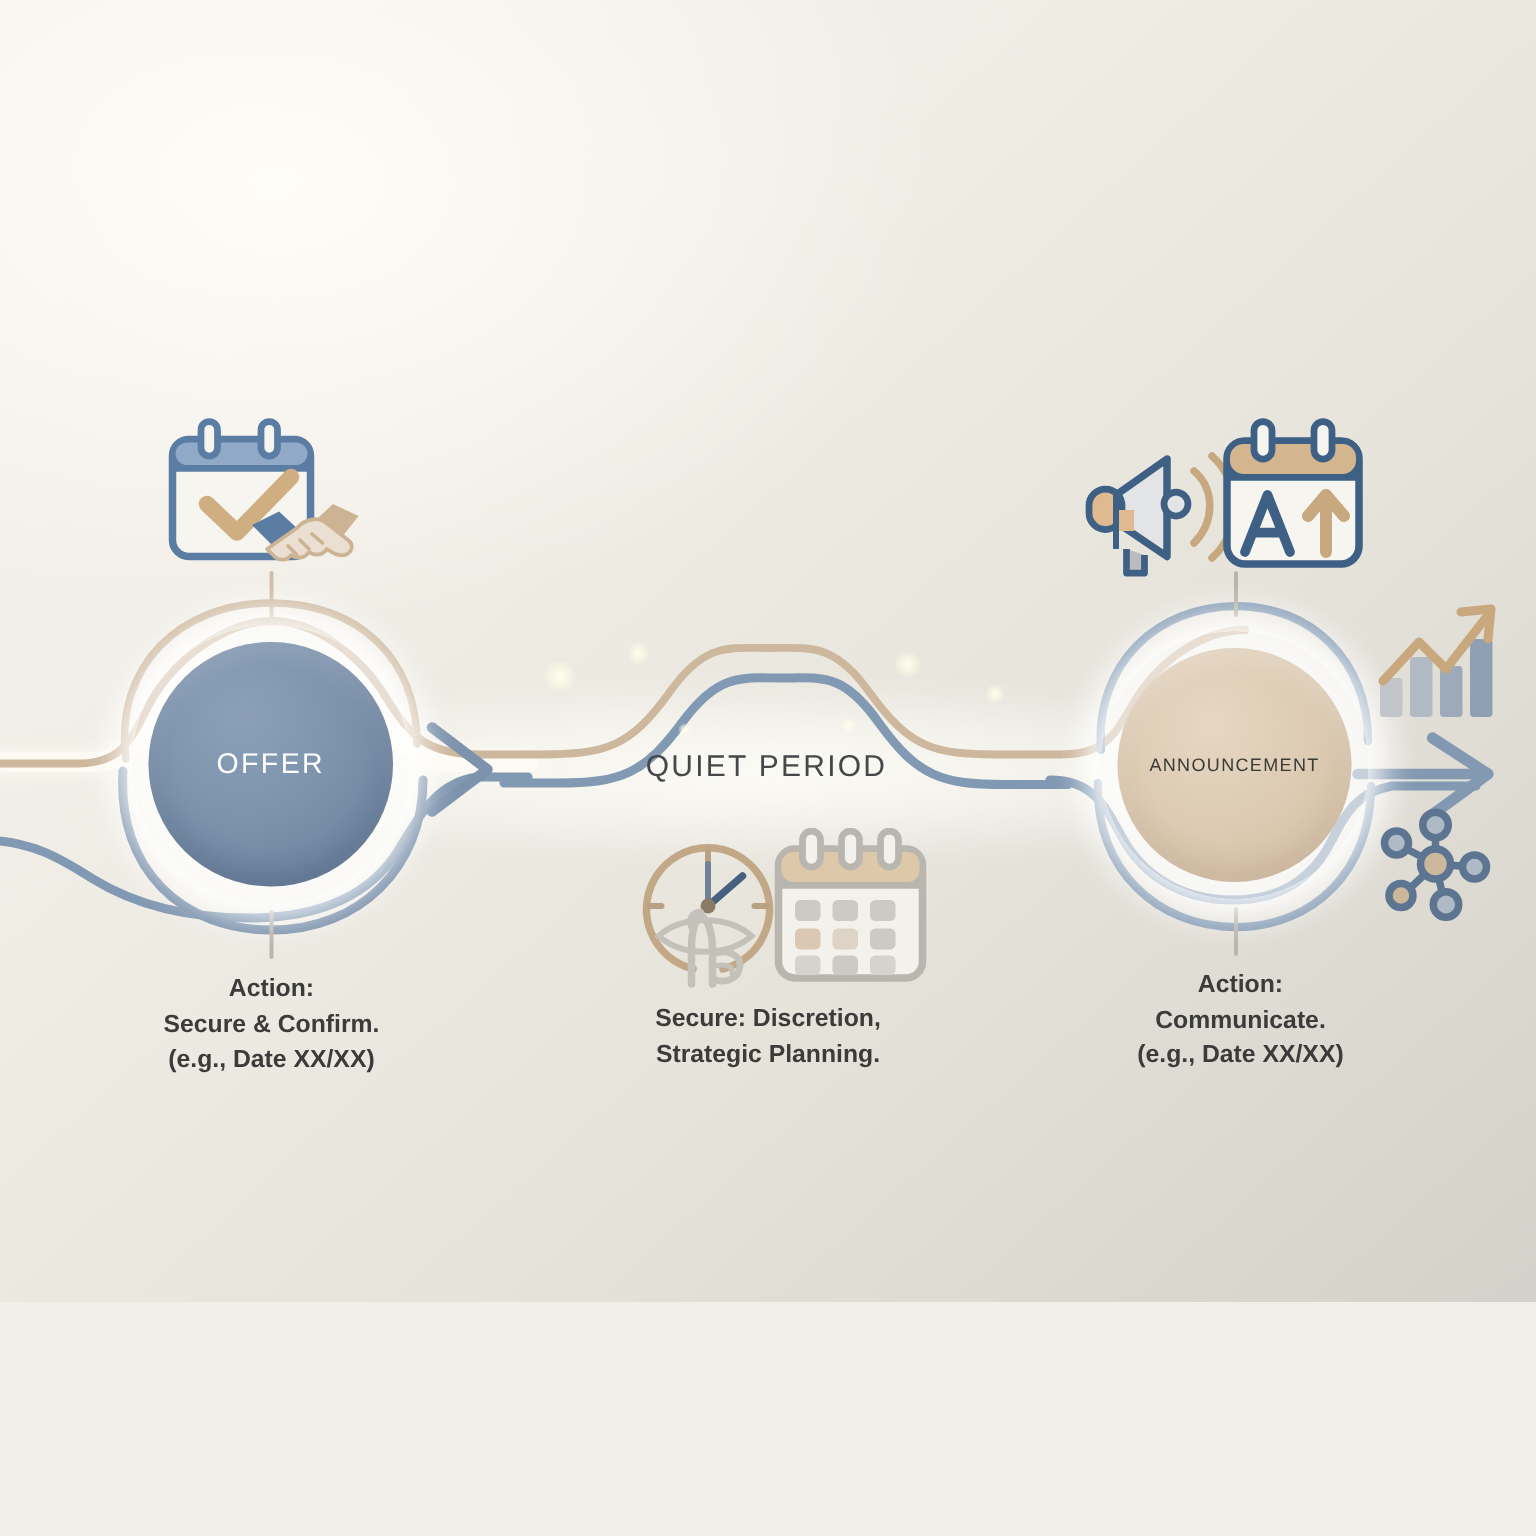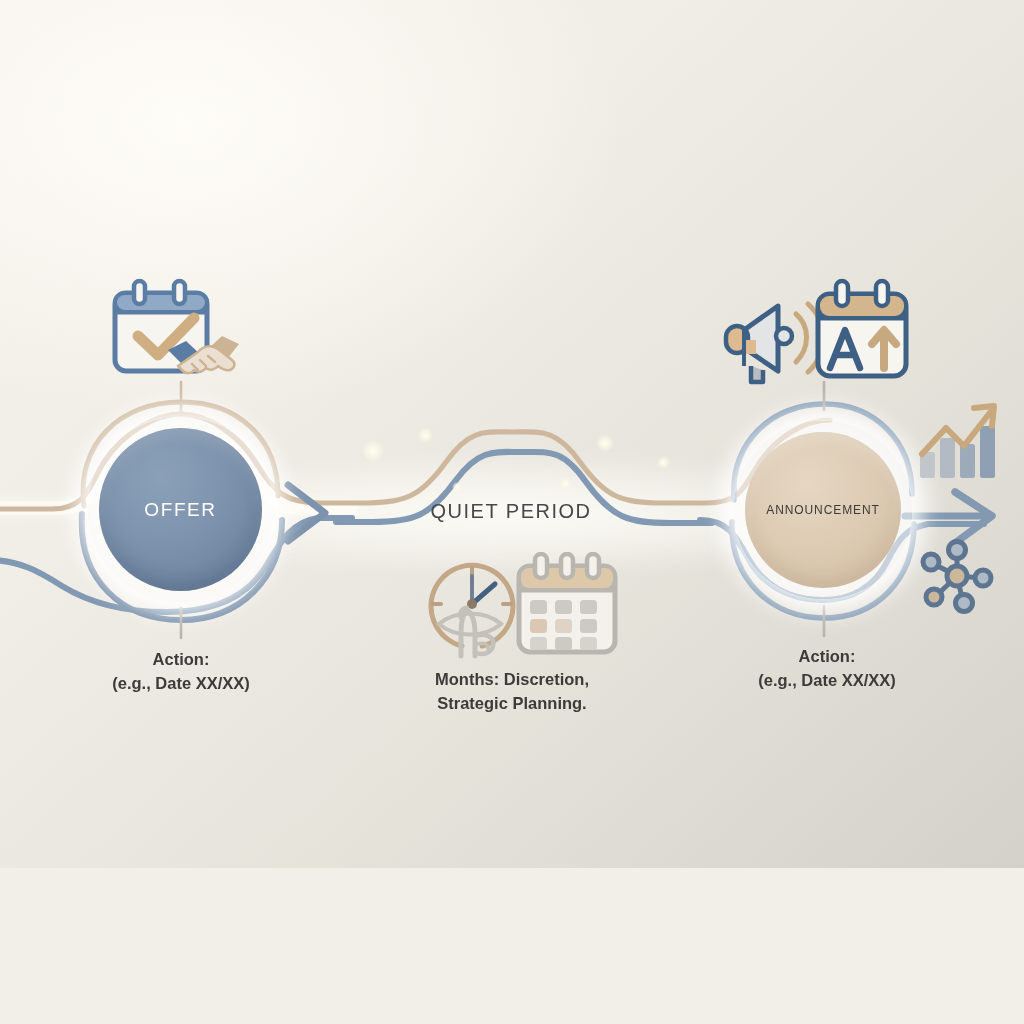--- a/index.html
+++ b/index.html
@@ -336,26 +336,28 @@
       <circle cx="38" cy="12" r="8.5" fill="#aebbc7" stroke="#5d7590" stroke-width="5"></circle>
       <circle cx="12" cy="24" r="8" fill="#aebbc7" stroke="#5d7590" stroke-width="5"></circle>
       <circle cx="64" cy="40" r="8" fill="#aebbc7" stroke="#5d7590" stroke-width="5"></circle>
       <circle cx="15" cy="59" r="8" fill="#cbb79c" stroke="#5d7590" stroke-width="5"></circle>
       <circle cx="45" cy="65" r="8.5" fill="#aebbc7" stroke="#5d7590" stroke-width="5"></circle>
     </svg>
   </div>
 
   <div class="caption" id="caption-offer">
     <div>Action:</div>
+    <div>Secure &amp; Confirm.</div>
     <div>(e.g., Date XX/XX)</div>
   </div>
 
   <div class="caption" id="caption-quiet">
-    <div>Months: Discretion,</div>
+    <div>Secure: Discretion,</div>
     <div>Strategic Planning.</div>
   </div>
 
   <div class="caption" id="caption-announcement">
     <div>Action:</div>
+    <div>Communicate.</div>
     <div>(e.g., Date XX/XX)</div>
   </div>
 
 </div>
 
 </body></html>

